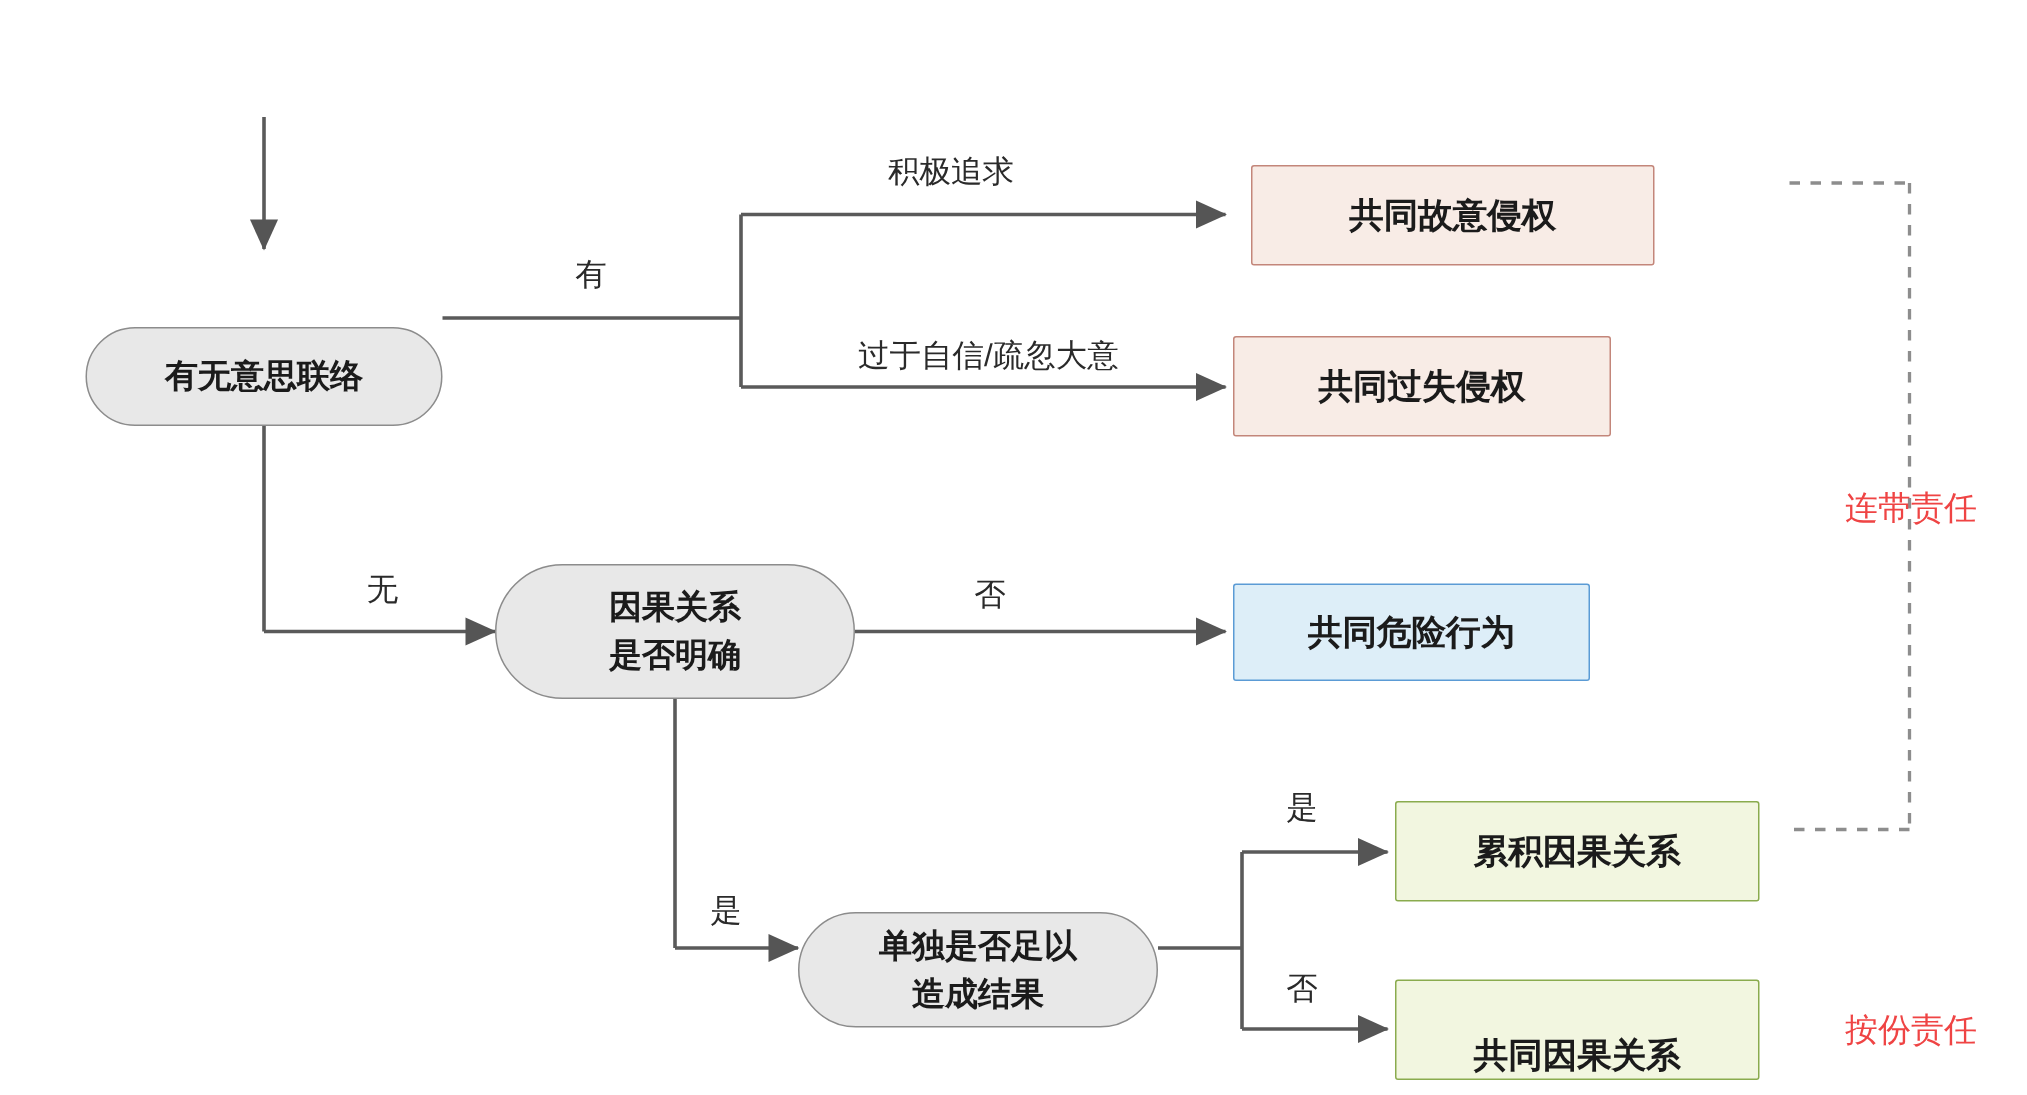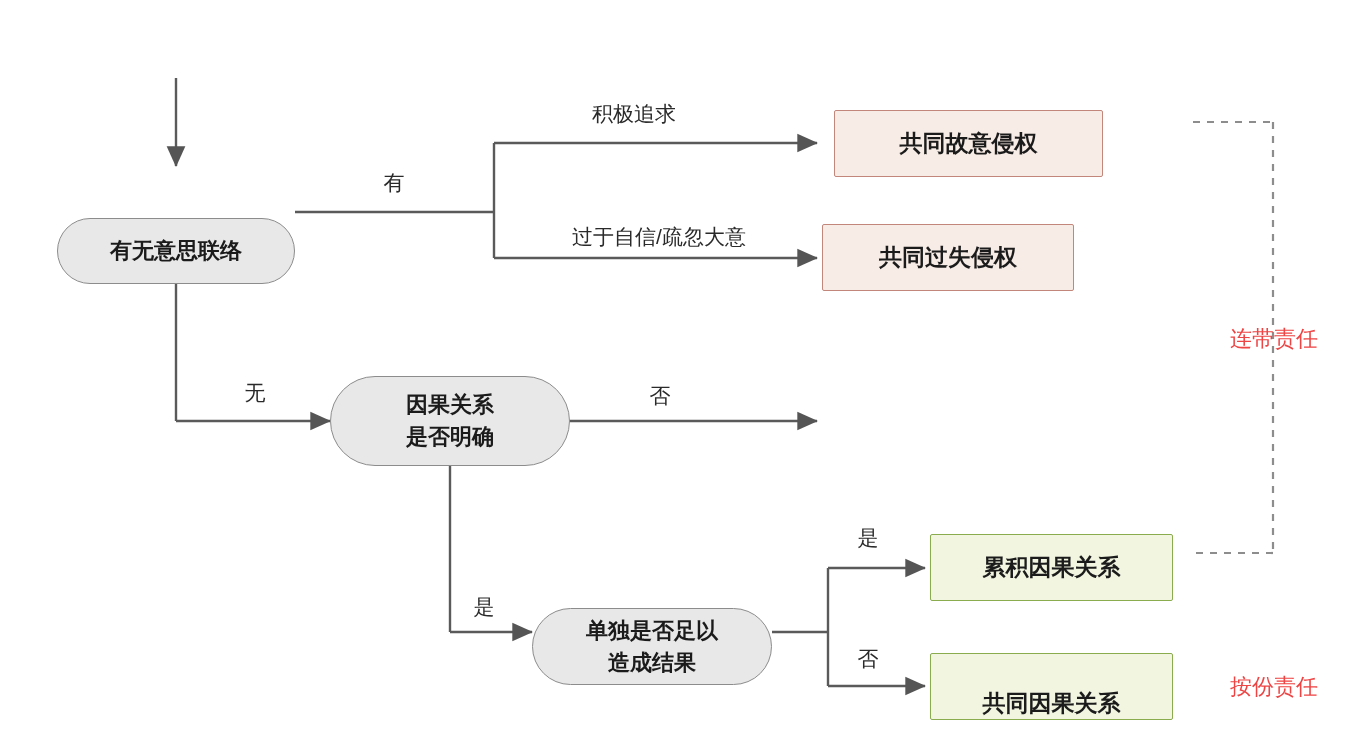--- a/index.html
+++ b/index.html
@@ -151,20 +151,23 @@
   </div>
 
   <div class="box box--pink" style="left:834px; top:110px; width:269px; height:67px;">
     <span>共同故意侵权</span>
   </div>
 
   <div class="box box--pink" style="left:822px; top:224px; width:252px; height:67px;">
     <span>共同过失侵权</span>
   </div>
 
+  <div class="box box--blue" style="left:822px; top:389px; width:238px; height:65px;">
+    <span>共同危险行为</span>
+  </div>
 
   <div class="box box--green" style="left:930px; top:534px; width:243px; height:67px;">
     <span>累积因果关系</span>
   </div>
 
   <div class="box box--green" style="left:930px; top:653px; width:243px; height:67px;align-items:flex-end;">
     <span>共同因果关系</span>
   </div>
 
   <div class="elabel" style="left:394px; top:183px;">有</div>

